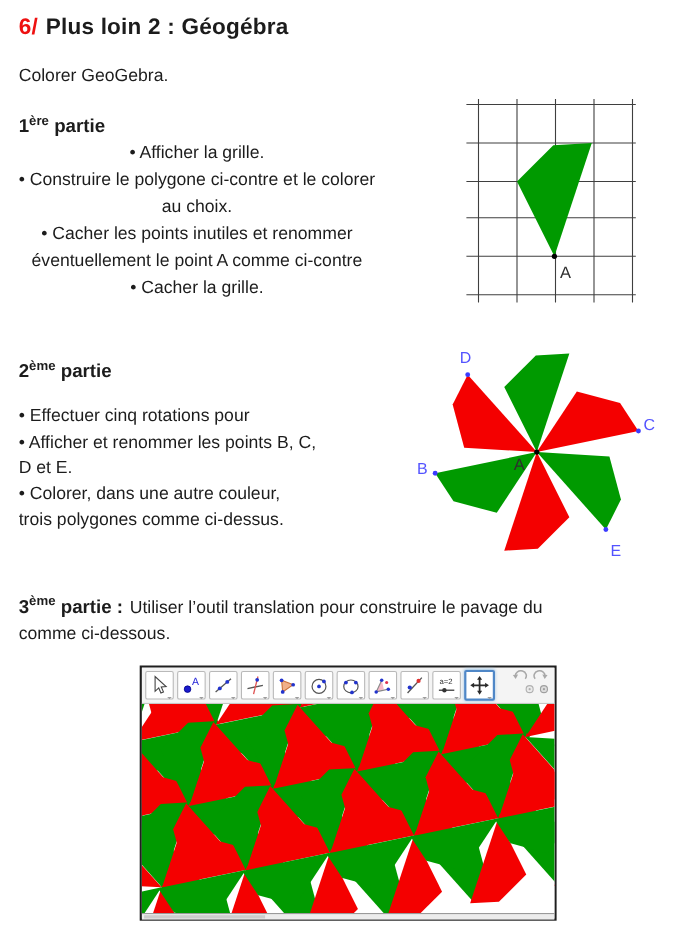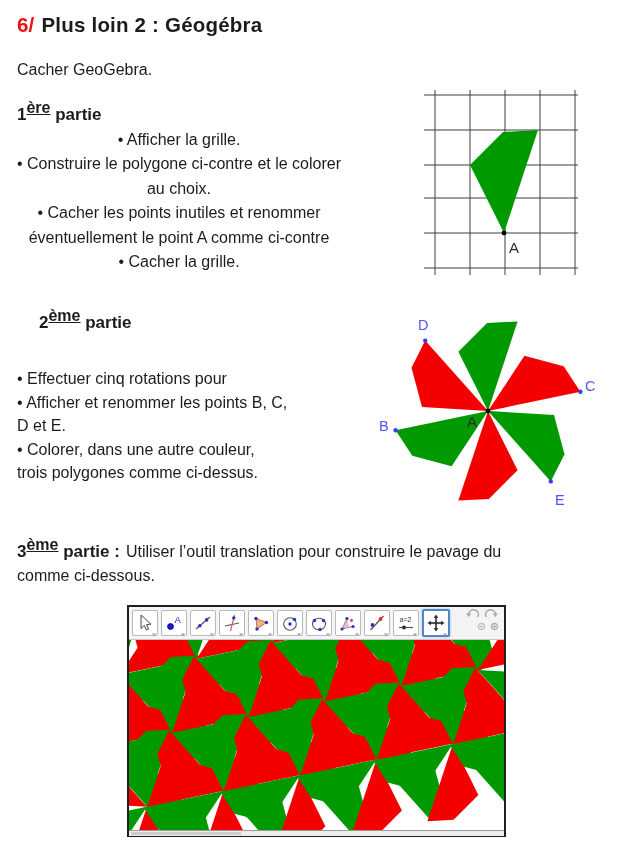--- a/index.html
+++ b/index.html
@@ -7,24 +7,24 @@
     width:618px;height:851px;position:relative;background:#ffffff;
     font-family:"Liberation Sans","DejaVu Sans",sans-serif;color:#1c1c1c;
     overflow:hidden;
   }
   .abs{position:absolute;}
   
   .doc-title{left:17px;top:13px;font-size:20.5px;font-weight:bold;letter-spacing:.2px;text-align:right;}
   .t-num{color:var(--title-red);margin-right:7px;}
   .intro{left:17px;top:61px;font-size:16px;}
   .part-heading{font-size:17px;font-weight:bold;}
-  .part-heading sup{font-size:16px;line-height:0;text-decoration:underline;}
+  .part-heading sup{font-size:12px;line-height:0;}
   #p1h{left:17px;top:105px;}
   #p1l{left:17px;top:128px;font-size:16px;line-height:24.4px;text-align:center;}
-  #p2h{left:17px;top:313px;margin-left:22px;}
+  #p2h{left:17px;top:328px;}
   #p2l{left:17px;top:338px;font-size:16px;line-height:23.5px;margin-top:29px;}
   #p3{left:17px;top:540px;font-size:16px;line-height:24px;width:590px;}
   #p3 .part-heading{display:inline;margin-right:6px;}
   
   #fig-grid{left:420px;top:85px;}
   #fig-flower{left:370px;top:305px;}
   .ptlabel{font-size:14.5px;fill:var(--label-blue);}
   .ptlabel-dark{font-size:15px;fill:#2e2e2e;}
   
   #gg{left:127px;top:605px;width:379px;height:232px;box-sizing:border-box;
@@ -48,21 +48,21 @@
   #gg-status{position:relative;height:5px;background:#ececec;border-top:1px solid #9a9a9a;}
   #gg-thumb{position:absolute;left:2px;top:1px;width:110px;height:3px;background:#cdcdcd;}
 </style>
 </head>
 <body>
 
 <div class="abs doc-title">
   <span class="t-num">6/</span><span>Plus loin 2 : Géogébra</span>
 </div>
 
-<div class="abs intro">Cacher GeoGebra.</div>
+<div class="abs intro">Colorer GeoGebra.</div>
 
 <div class="abs part-heading" id="p1h">
   <span>1</span><sup>ère</sup><span> partie</span>
 </div>
 <div class="abs" id="p1l">
   <div>• Afficher la grille.</div>
   <div>• Construire le polygone ci-contre et le colorer</div>
   <div>au choix.</div>
   <div>• Cacher les points inutiles et renommer</div>
   <div>éventuellement le point A comme ci-contre</div>

